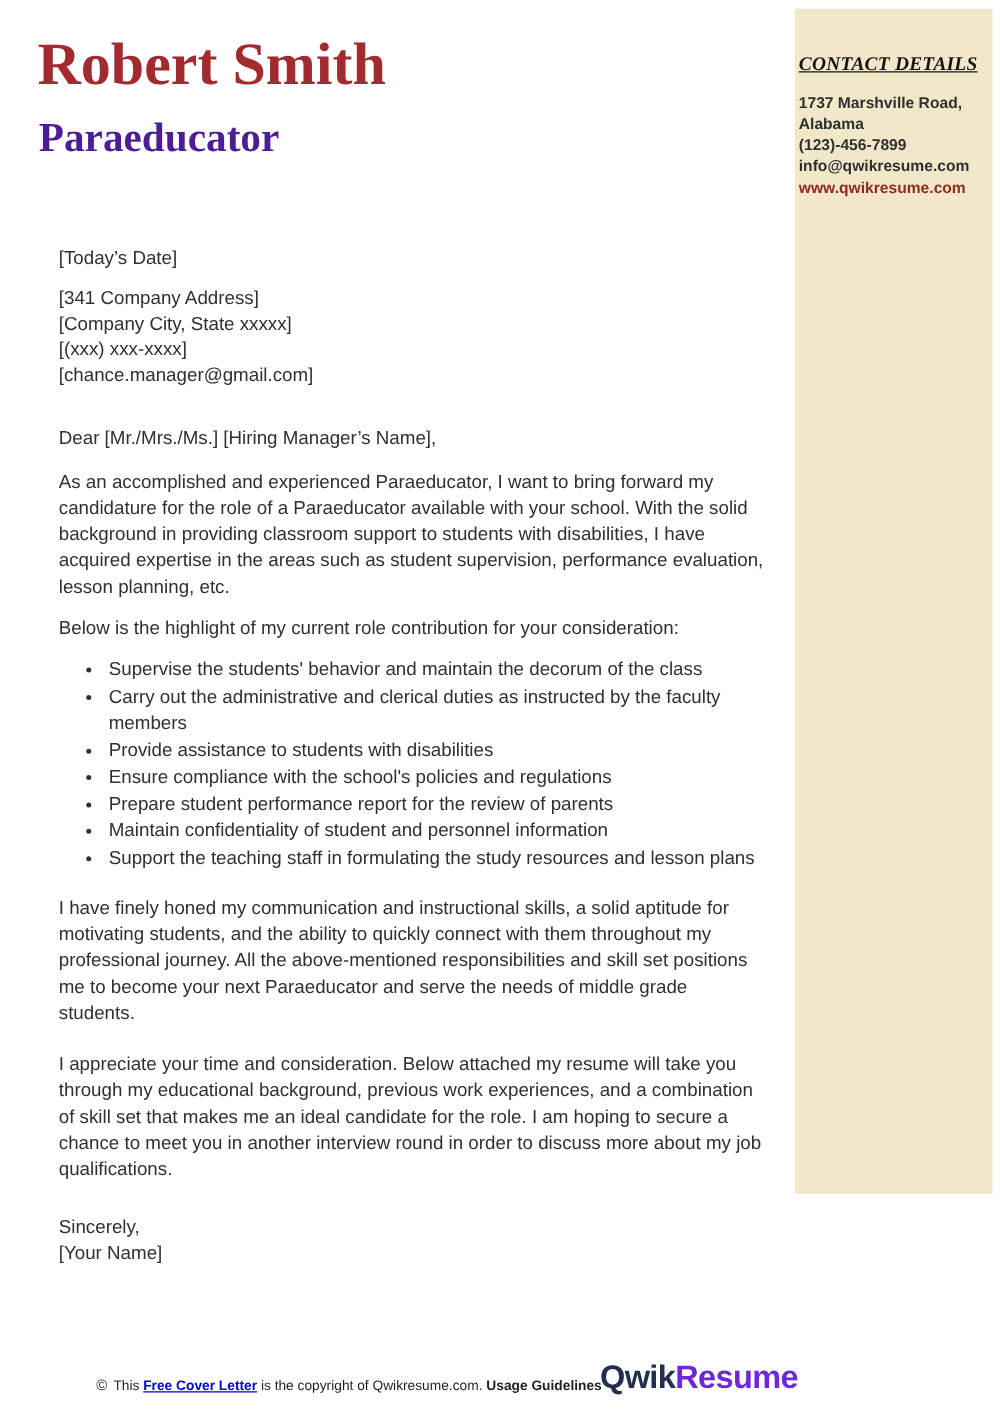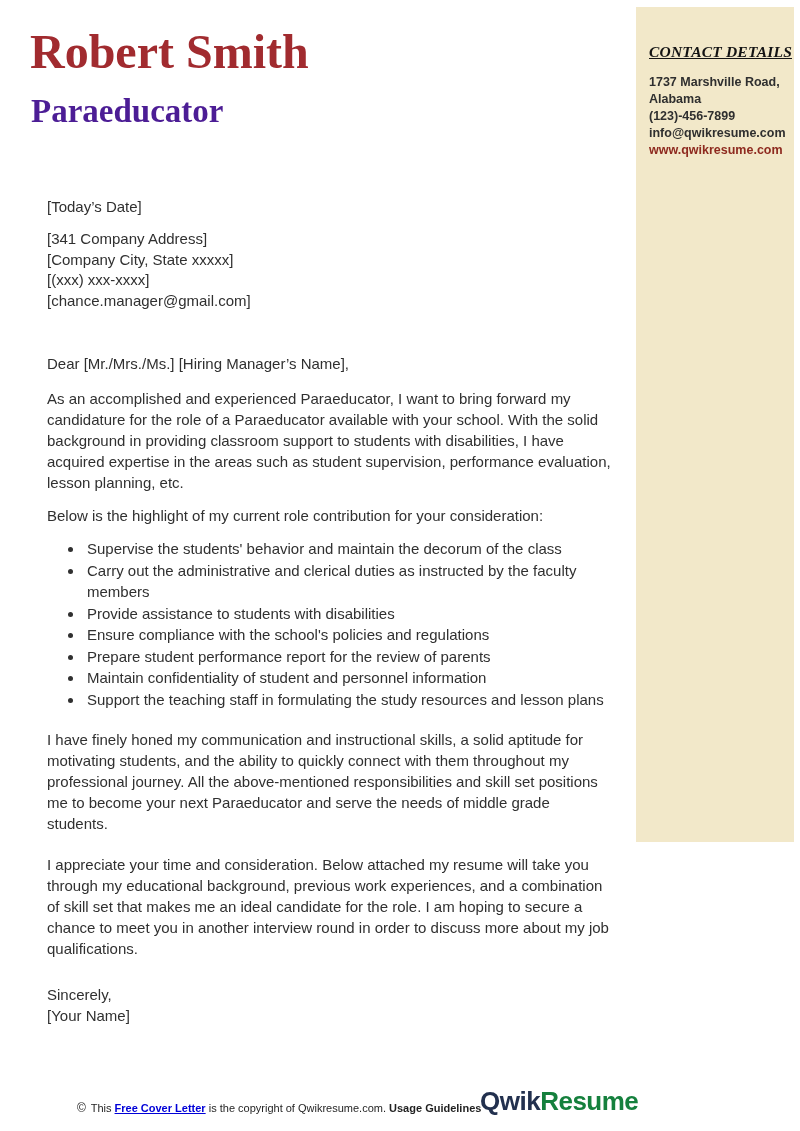--- a/index.html
+++ b/index.html
@@ -15,23 +15,23 @@
     font-family: "Liberation Sans", sans-serif;
     color: #2e2e2e;
   }
 
   
   .sidebar {
     position: absolute;
     left: 636px;
     top: 7px;
     width: 158px;
-    height: 835px;
+    height: 948px;
     background: #f2e8c9;
-    padding: 36px 10px 0 13px;
+    padding: 36px 10px 0 3px;
   }
   .sidebar-heading {
     font-family: "Liberation Serif", serif;
     font-style: italic;
     font-weight: bold;
     font-size: 15.5px;
     letter-spacing: 0.2px;
     color: #141414;
     text-decoration: underline;
     margin: 0 0 13px 0;
@@ -80,21 +80,21 @@
     position: absolute;
     left: 47px;
     top: 196px;
     width: 565px;
     font-size: 15px;
     line-height: 21px;
     color: #303030;
   }
   .letter-body p { margin: 0; }
   .date-line { margin-bottom: 12px !important; }
-  .addr-block { margin-bottom: 42px; }
+  .addr-block { margin-bottom: 29px; }
   .addr-block div { line-height: 20.5px; }
   .salutation { margin-bottom: 14px !important; }
   .para { margin-bottom: 12px !important; }
   .para-after-bullets { margin-top: 19px !important; margin-bottom: 20px !important; }
   .closing-block { margin-top: 25px !important; }
   .bullet-list {
     margin: 0 0 0 0;
     padding: 0 0 0 37px;
   }
   .bullet-list li {
@@ -124,21 +124,21 @@
   .logo {
     position: absolute;
     left: 480px;
     top: 1086px;
     font-size: 26px;
     font-weight: bold;
     letter-spacing: -0.5px;
     white-space: nowrap;
   }
   .logo-qwik { color: #22304e; }
-  .logo-resume { color: #15803d; margin-top: 48px; }
+  .logo-resume { color: #6d28d9; margin-top: 48px; }
 </style>
 </head>
 <body>
 
 <div class="page">
 
   <aside class="sidebar">
     <h3 class="sidebar-heading">CONTACT DETAILS</h3>
     <div class="contact-line">1737 Marshville Road,</div>
     <div class="contact-line">Alabama</div>

